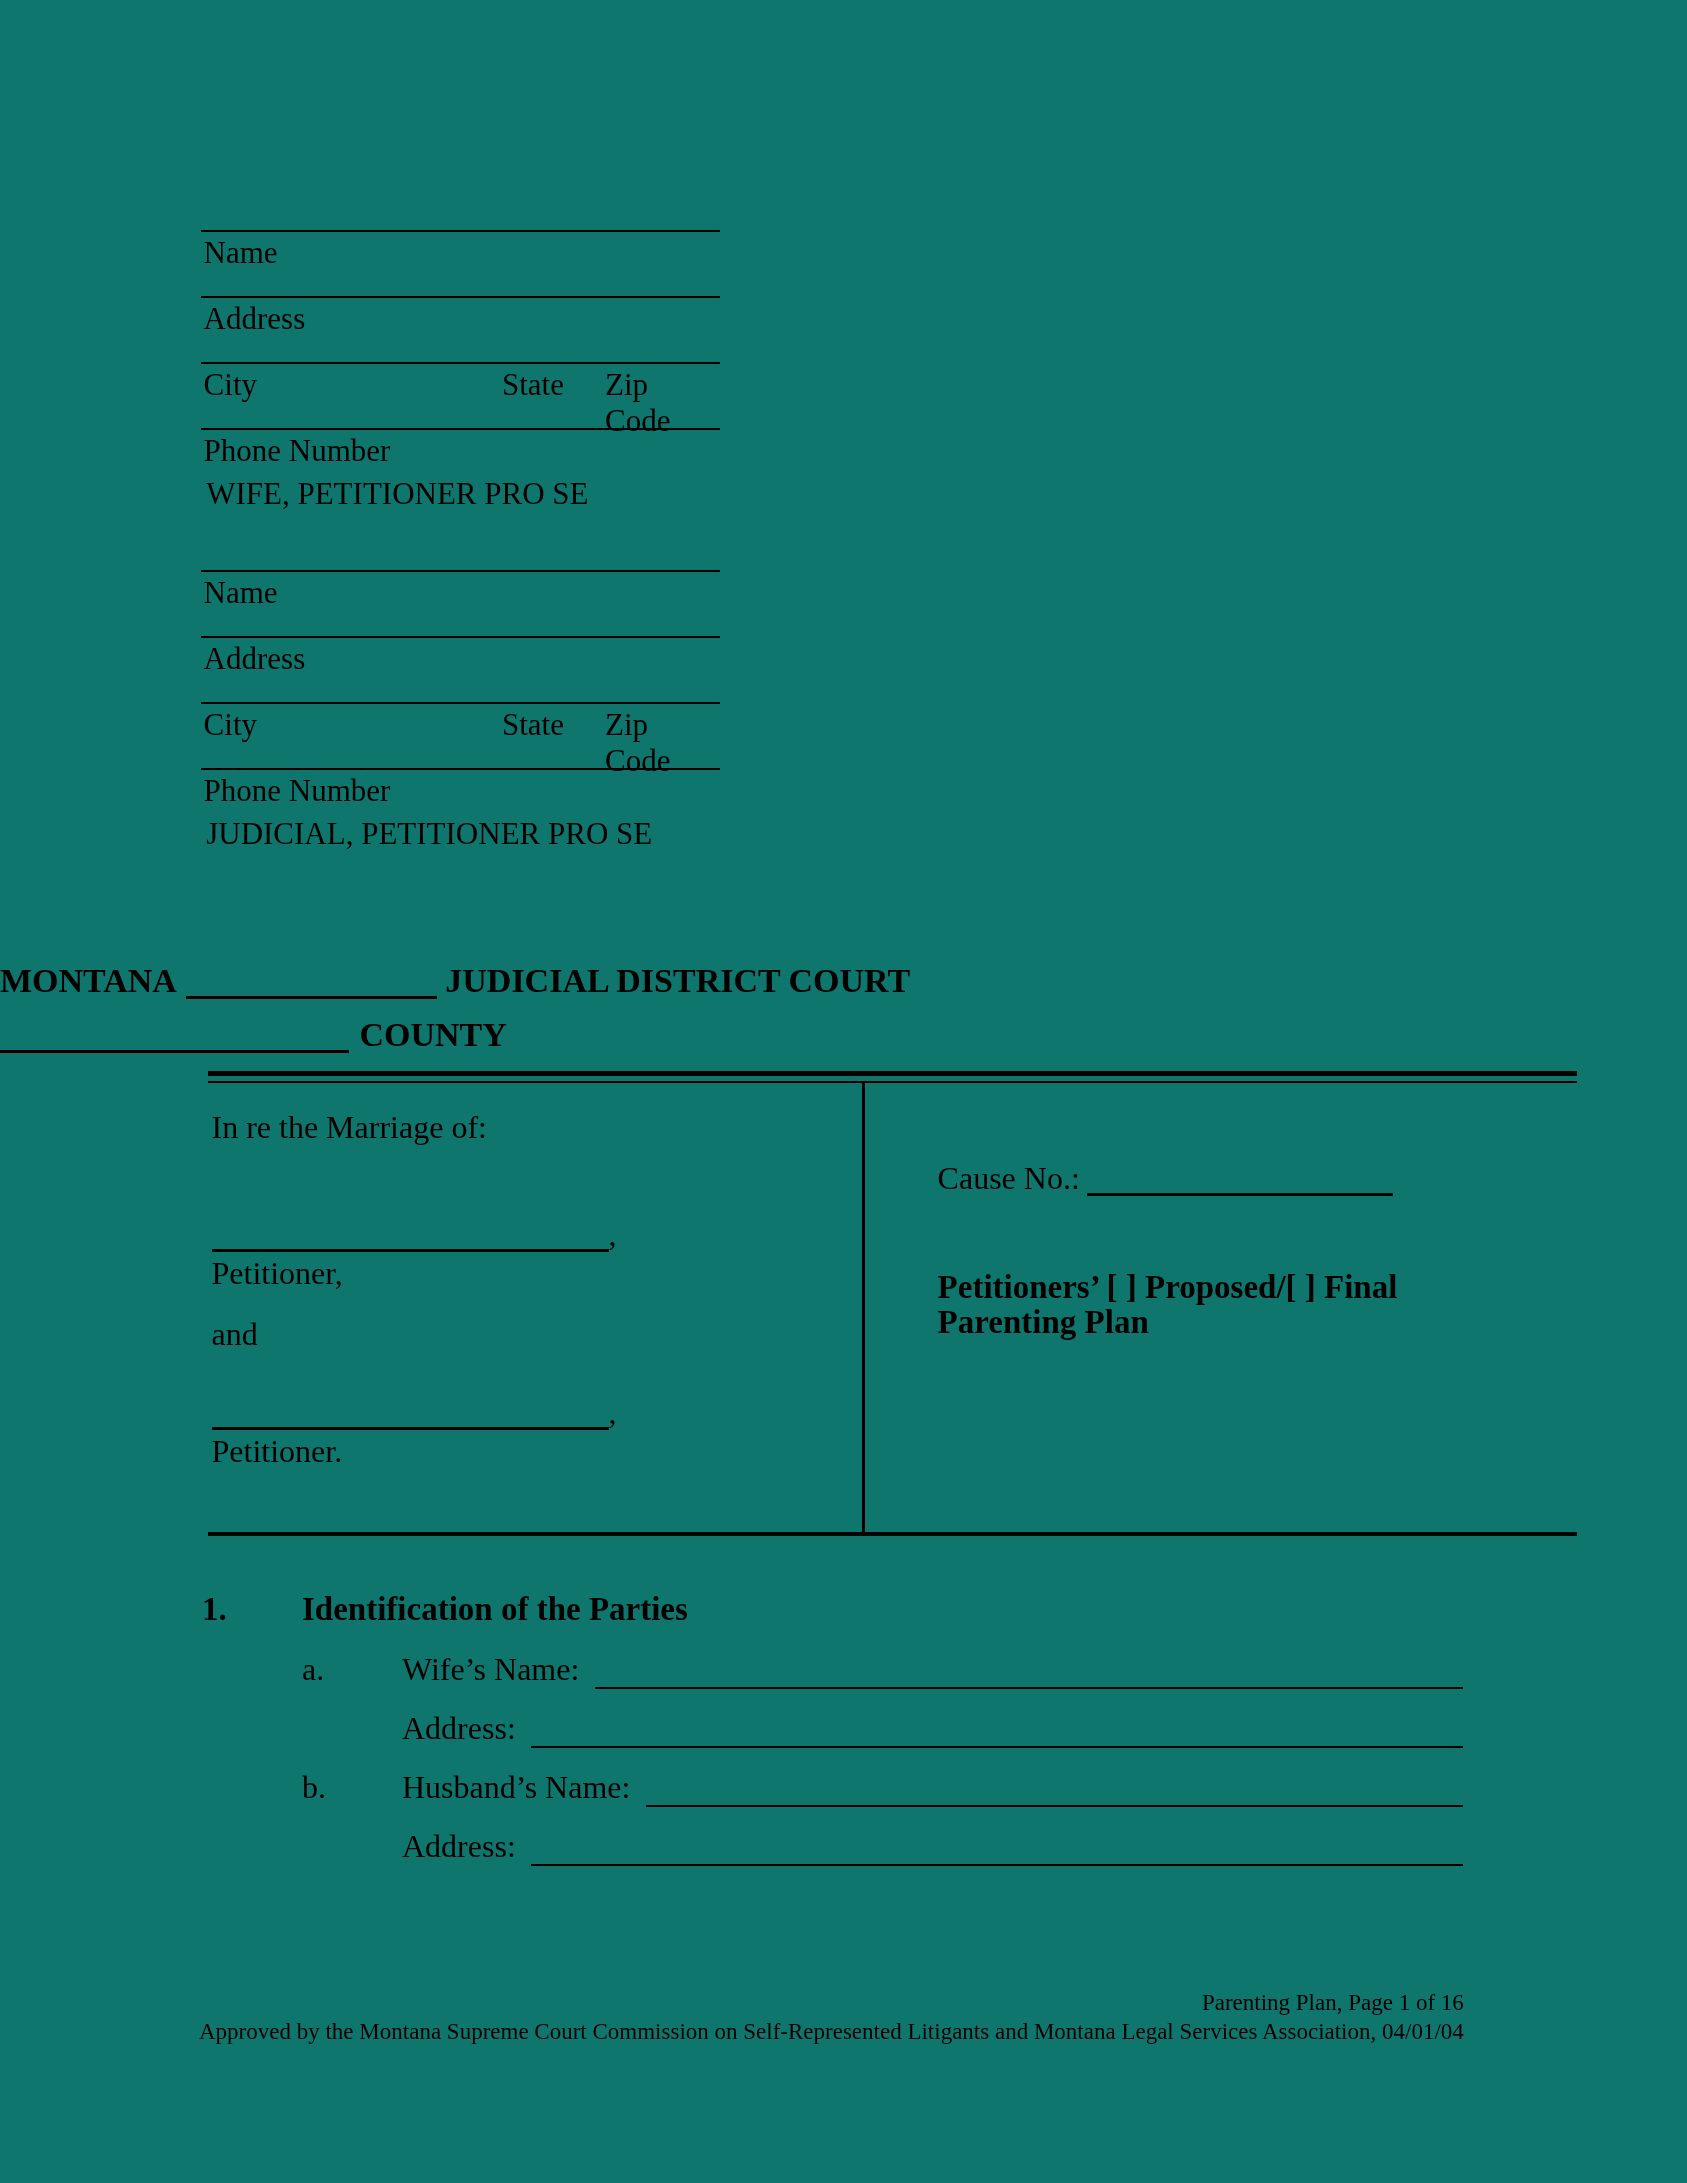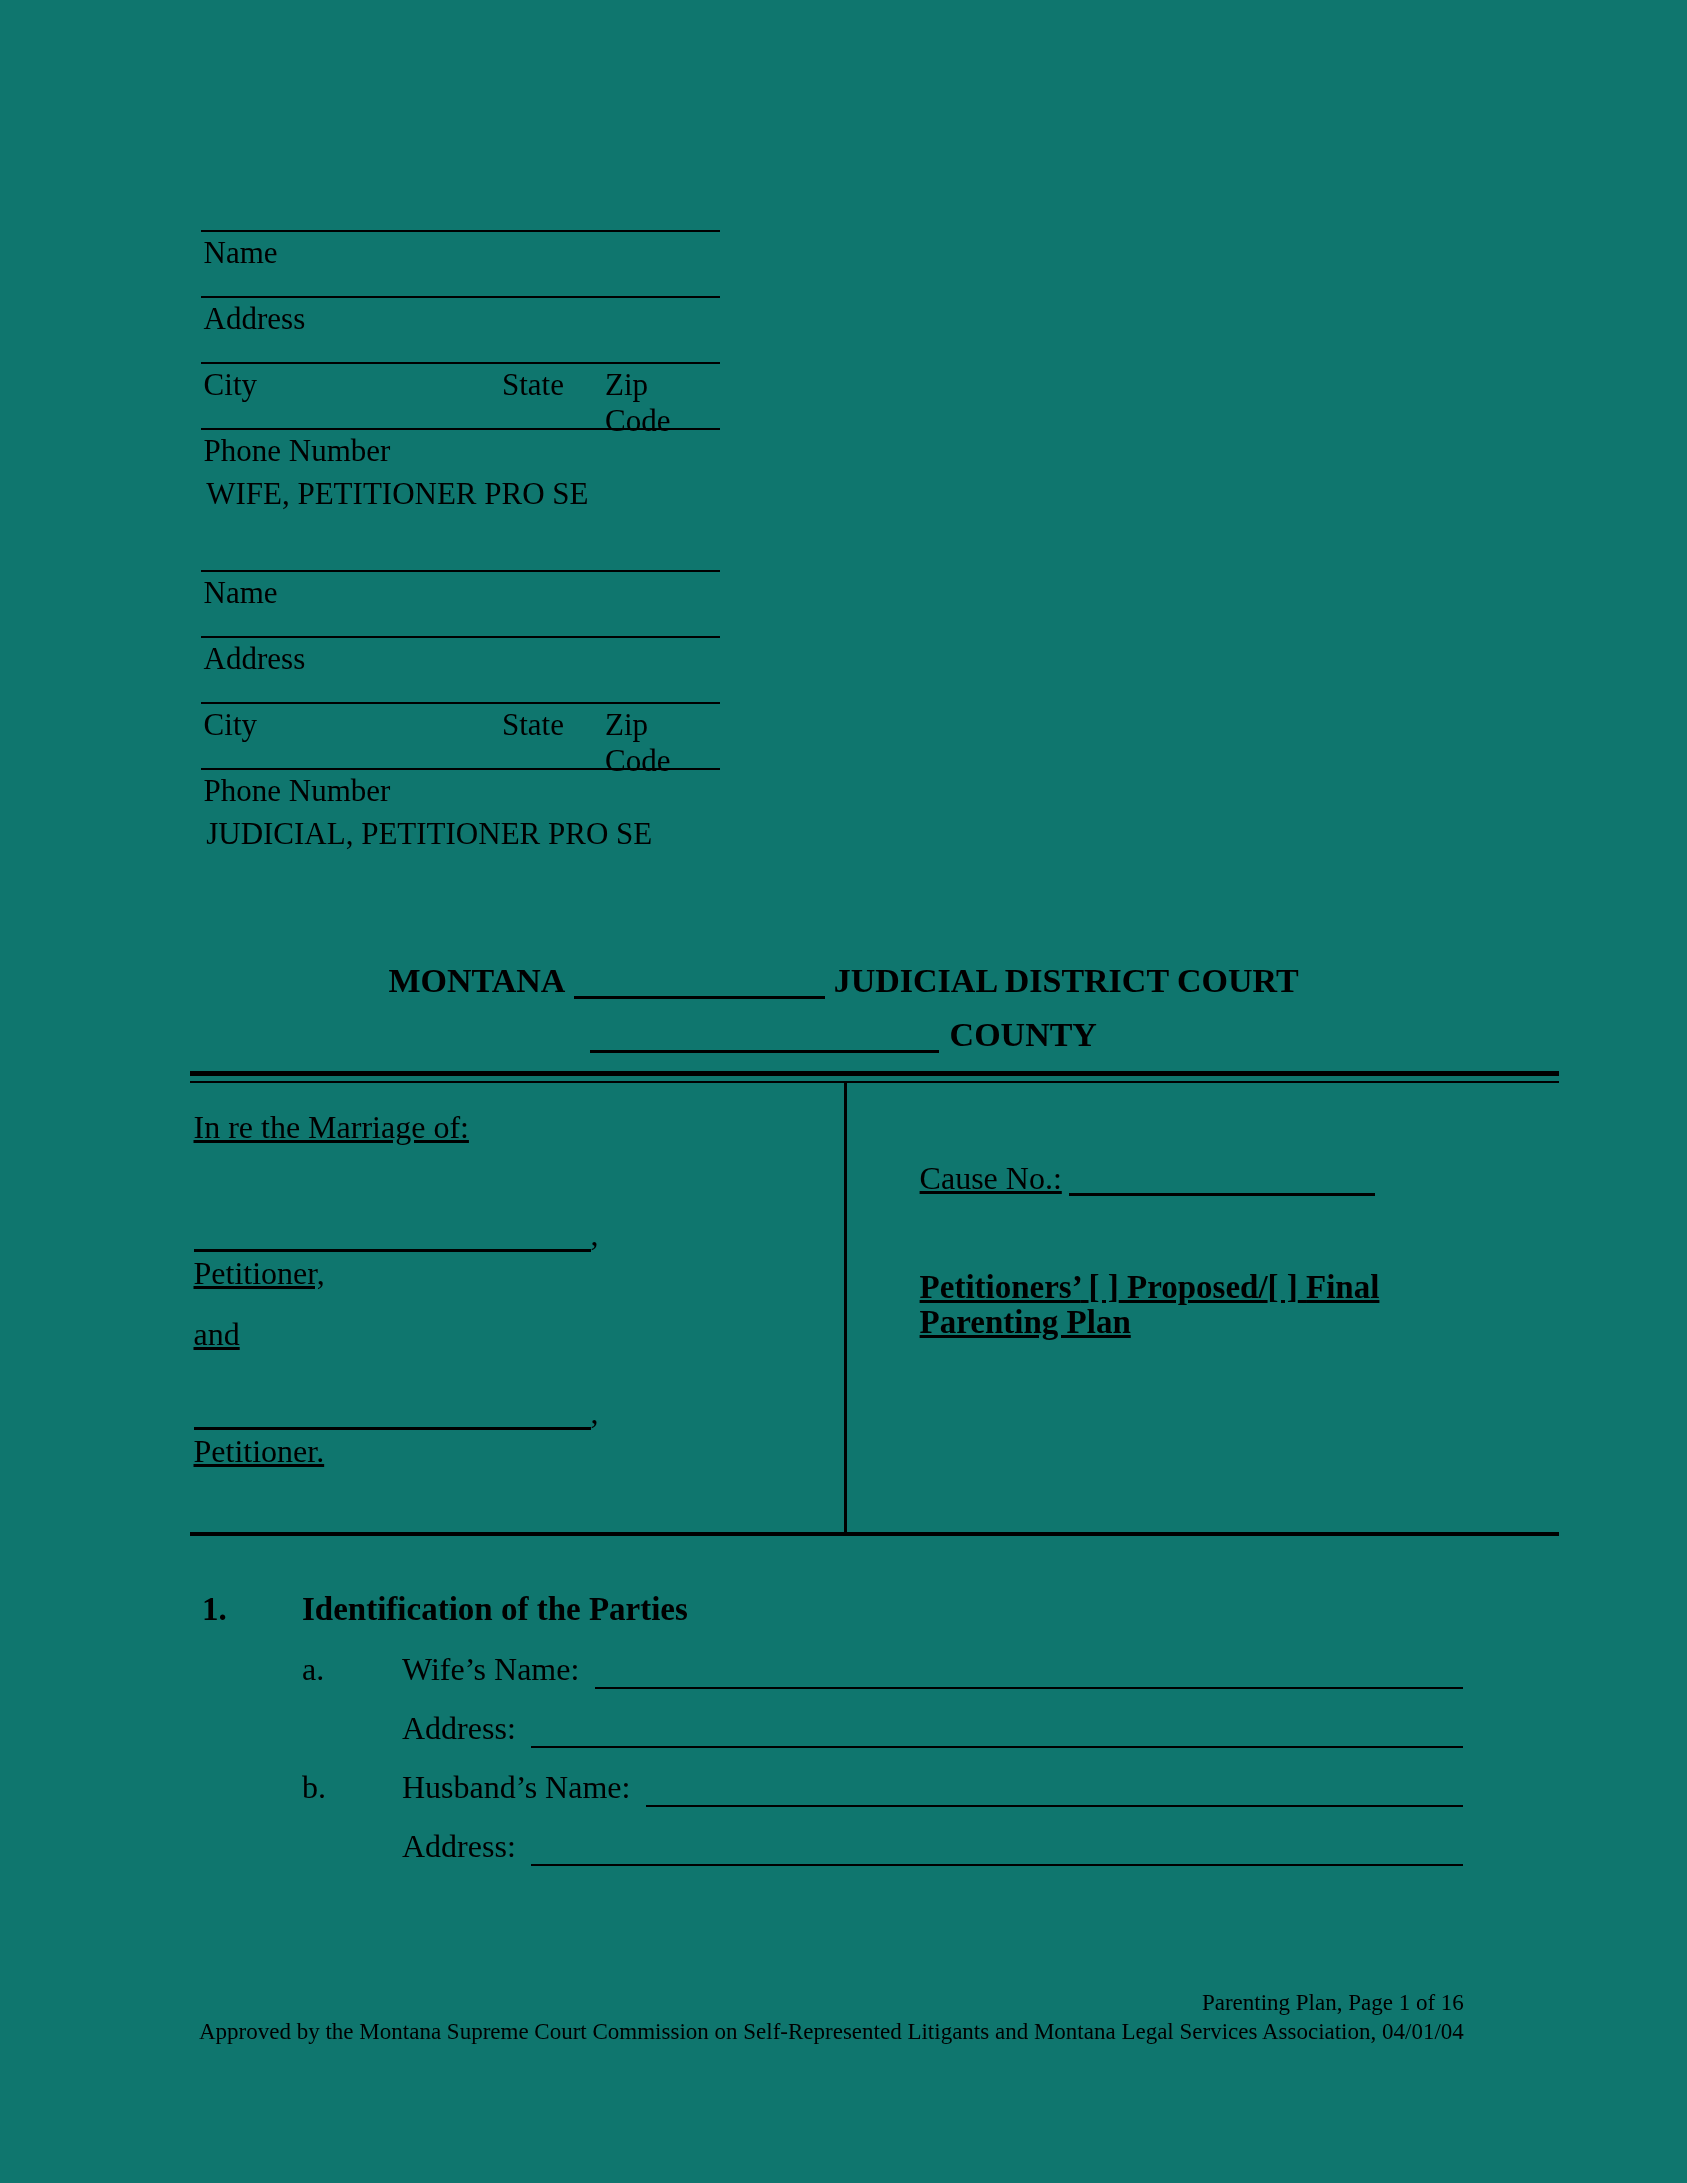--- a/index.html
+++ b/index.html
@@ -26,29 +26,29 @@
     position: relative;
   }
   .field.last { height: auto; }
   .city-row .state-label { position: absolute; left: 301px; top: 2.6px; }
   .city-row .zip-label   { position: absolute; left: 404px; top: 2.6px; }
   .party-line { font-size: 31px; padding-left: 2.6px; margin-top: 7px; white-space: nowrap; }
 
   
   .court-heading {
     position: absolute; top: 954px; left: 0; width: 100%;
-    text-align: center; font-weight: bold; font-size: 34px; line-height: 54px;
+    text-align: left; font-weight: bold; font-size: 34px; line-height: 54px;
     white-space: nowrap;
   }
   .blank { display: inline-block; border-bottom: 3.5px solid #000; height: 30px; vertical-align: -7px; }
   .jd-blank { width: 251px; margin: 0 8.7px; }
   .county-blank { width: 349px; margin-right: 10.5px; }
 
   
-  .caption { position: absolute; left: 190px; top: 1071px; width: 1369px; text-decoration: underline; }
+  .caption { position: absolute; left: 208px; top: 1071px; width: 1369px; }
   .double-rule { height: 12.2px; border-top: 5.2px solid #000; border-bottom: 2.6px solid #000; }
   .caption-body { display: flex; border-bottom: 4.4px solid #000; }
   .cap-left { width: 654px; padding: 26px 0 61px 3.5px; font-size: 32px; }
   .cap-divider { width: 2.6px; background: #000; }
   .cap-right { flex: 1; padding: 77px 0 0 73px; font-size: 32px; }
   .cap-blank { width: 397px; border-bottom: 3.5px solid #000; height: 33px; vertical-align: -7px; }
   .blank-row-1 { margin-top: 70px; }
   .petitioner-row { width: 459px; text-align: left; line-height: 40px; }
   .and-row { margin-top: 21px; line-height: 40px; }
   .blank-row-2 { margin-top: 40px; }

